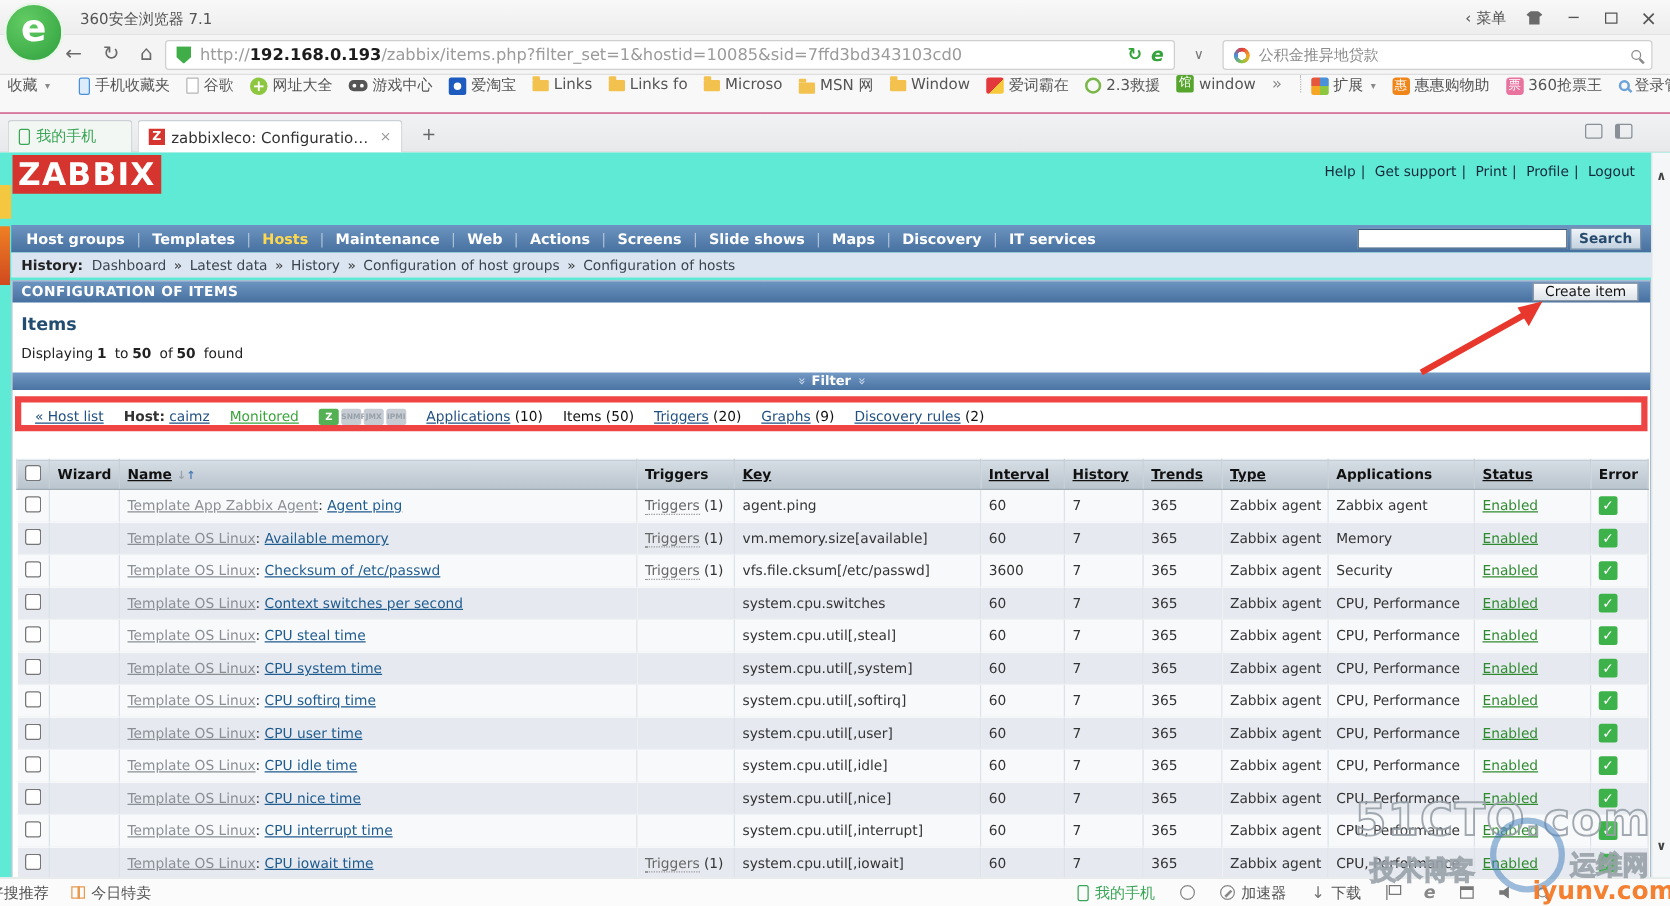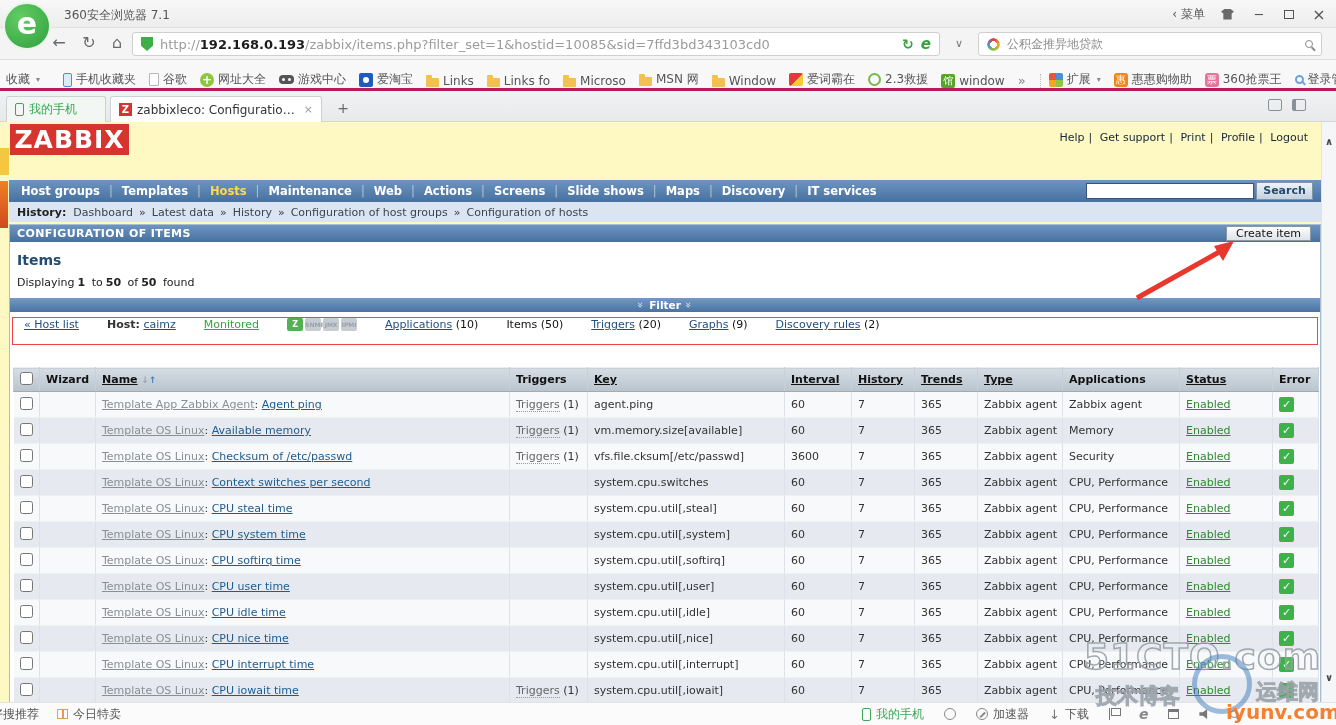--- a/index.html
+++ b/index.html
@@ -29,21 +29,21 @@
   .gic.e { font-style:italic; font-size:15px; }
   .dropbtn { position:absolute; left:948px; top:4px; width:22px; height:24px; text-align:center; line-height:24px; color:#777; font-size:11px; }
   .searchbox { position:absolute; left:978px; top:4px; width:344px; height:24px; background:#fff; border:1px solid #cfcfcf; border-radius:3px; display:flex; align-items:center; padding:0 8px; gap:7px; }
   .qlogo { width:13px; height:13px; border-radius:50%; background:conic-gradient(#e4393c,#f5a623,#8dc63f,#4a90d9,#e4393c); -webkit-mask:radial-gradient(circle,transparent 35%,#000 37%); flex:none; }
   .searchbox input { border:none; outline:none; flex:1; font-size:12px; color:#777; background:transparent; }
   .searchbox input::placeholder { color:#8c8c8c; opacity:1; }
   .magic { width:8px; height:8px; border:1.5px solid #8a8a8a; border-radius:50%; position:relative; flex:none; }
   .magic::after { content:""; position:absolute; width:5px; height:1.5px; background:#8a8a8a; right:-4px; bottom:-2px; transform:rotate(45deg); }
 
   
-  .bmbar { position:absolute; left:0; top:60px; width:1336px; height:31px; background:#f8f8f8; border-bottom:3px solid #be185d; display:flex; align-items:flex-end; padding:0 6px; color:#555; font-size:12px; }
+  .bmbar { position:absolute; left:0; top:60px; width:1336px; height:31px; background:#f8f8f8; border-bottom:1px solid #be185d; display:flex; align-items:flex-start; padding:0 6px; color:#555; font-size:12px; }
   .bmi { display:flex; align-items:center; gap:4px; margin-right:13px; white-space:nowrap; }
   .caret { font-size:8px; color:#888; margin-left:2px; }
   .vdiv { width:1px; height:14px; background:#ddd; margin:0 8px 0 2px; }
   .dotsep { width:1px; height:14px; border-left:1px dotted #bbb; margin:0 8px; }
   .ic { flex:none; }
   .ic-phone { width:9px; height:14px; border:1px solid #4a90d9; border-radius:2px; background:#dcecfa; }
   .ic-page { width:10px; height:13px; background:#fff; border:1px solid #b5b5b5; border-radius:1px; }
   .ic-plus { width:14px; height:14px; border-radius:50%; background:#8dc63f; color:#fff; font-size:12px; line-height:14px; text-align:center; font-weight:bold; }
   .ic-pad { width:15px; height:9px; background:#555; border-radius:4px; position:relative; }
   .ic-pad::before, .ic-pad::after { content:""; position:absolute; top:3px; width:3px; height:3px; background:#fff; border-radius:50%; }
@@ -69,21 +69,21 @@
   .tab2 { left:110px; width:212px; background:#fff; color:#333; }
   .tab2 .lbl { flex:1; overflow:hidden; white-space:nowrap; text-overflow:ellipsis; }
   .tab-z { width:13px; height:13px; background:#d5352e; color:#fff; font-size:10px; font-weight:bold; text-align:center; line-height:13px; flex:none; }
   .tab-phone { width:9px; height:13px; border:1px solid #3aa657; border-radius:2px; flex:none; }
   .tabx { color:#999; font-size:11px; }
   .newtab { position:absolute; left:332px; top:8px; width:22px; height:19px; text-align:center; line-height:19px; color:#666; font-size:14px; }
   .tr-ic { position:absolute; top:8px; width:14px; height:12px; border:1px solid #8a9097; border-radius:2px; }
   .tr-ic.i1 { left:1268px; } .tr-ic.i2 { left:1292px; border-left-width:4px; }
 
   
-  .page { position:absolute; left:0; top:122px; width:1336px; height:580px; background:#fef9c3; overflow:hidden; }
+  .page { position:absolute; left:0; top:122px; width:1336px; height:580px; background:#5eead4; overflow:hidden; }
   .accent-y { position:absolute; left:0; top:26px; width:9px; height:27px; background:#f3c840; }
   .accent-o { position:absolute; left:0; top:59px; width:8px; height:47px; background:linear-gradient(#ef8024,#d0491f); }
   .zlogo { position:absolute; left:10px; top:2px; width:119px; height:31px; background:#d5352e; color:#fff; font-weight:bold; font-size:25px; letter-spacing:1px; display:flex; align-items:center; justify-content:center; }
   .userlinks { position:absolute; right:24px; top:9px; font-size:11px; color:#15273c; }
   .userlinks a { color:#15273c; text-decoration:none; margin:0 4px; }
   .menubar { position:absolute; left:9px; top:35px; width:1312px; height:23px; background:linear-gradient(#e0e4e8,#ced3d8); display:flex; align-items:flex-end; gap:2px; padding-left:1px; }
   .mtab { height:23px; padding:0 14px; display:flex; align-items:center; color:#fff; font-weight:bold; font-size:11.5px; background:linear-gradient(#b4bdc5,#98a2ab); border:1px solid #8e98a1; border-bottom:none; border-radius:3px 3px 0 0; }
   .mtab.active { background:linear-gradient(#82a7d2,#5a82b4); border-color:#4a70a0; }
   .muser { position:absolute; right:15px; top:5px; font-size:11px; color:#333; font-weight:normal; }
   .subnav { position:absolute; left:9px; top:58px; width:1312px; height:22px; background:linear-gradient(#6e95c1,#46709f); display:flex; align-items:center; padding:0 12px; color:#fff; font-weight:bold; font-size:11.5px; }
@@ -97,21 +97,21 @@
   .history .csep { margin:0 6px; color:#333; }
 
   .widget { position:absolute; left:9px; top:102px; width:1312px; height:478px; border:1px solid #a9bdd0; border-bottom:none; background:#fff; }
   .confbar { position:relative; height:17px; background:linear-gradient(#6e95c1,#46709f); color:#fff; font-weight:bold; font-size:11px; display:flex; align-items:center; padding:0 7px; letter-spacing:.4px; }
   .createbtn { position:absolute; right:9px; top:1px; height:15px; padding:0 9px; background:linear-gradient(#fdfdfd,#dde3e9); border:1px solid #8a97a5; font-size:11px; line-height:13px; color:#111; font-weight:normal; }
   .items-title { margin:10px 0 0 7px; color:#234d70; font-weight:bold; font-size:14px; }
   .displaying { margin:8px 0 9px 7px; font-size:11px; color:#222; }
   .displaying b { margin:0 3px; }
   .filterbar { height:14px; background:linear-gradient(#7399c4,#4a73a2); color:#fff; font-size:10.5px; font-weight:bold; text-align:center; line-height:14px; }
   .vchev { display:inline-block; transform:rotate(90deg); font-weight:normal; color:#cfdcec; margin:0 5px; }
-  .hostbar { margin:5px 2px 0; border:1px solid #ef4444; height:28px; display:flex; align-items:flex-start; gap:28px; padding:0 11px; font-size:11px; background:#fff; }
+  .hostbar { margin:5px 2px 0; border:5px solid #ef4444; height:28px; display:flex; align-items:flex-end; gap:16px; padding:0 11px; font-size:11px; background:#fff; }
   .hostbar a.blk { color:#205081; text-decoration:underline; }
   .hostbar .hlab { font-weight:bold; }
   .monitored { color:#3aa53a; }
   .avail { display:flex; gap:2px; }
   .av { width:16px; height:13px; text-align:center; line-height:13px; border-radius:2px; color:#fff; font-size:8px; font-weight:bold; }
   .av.on { background:#53b053; }
   .av.off { background:#c6ccd2; color:#98a1aa; font-size:6px; }
   .cnt { color:#111; }
   .cnt a { color:#205081; text-decoration:underline; }
 

